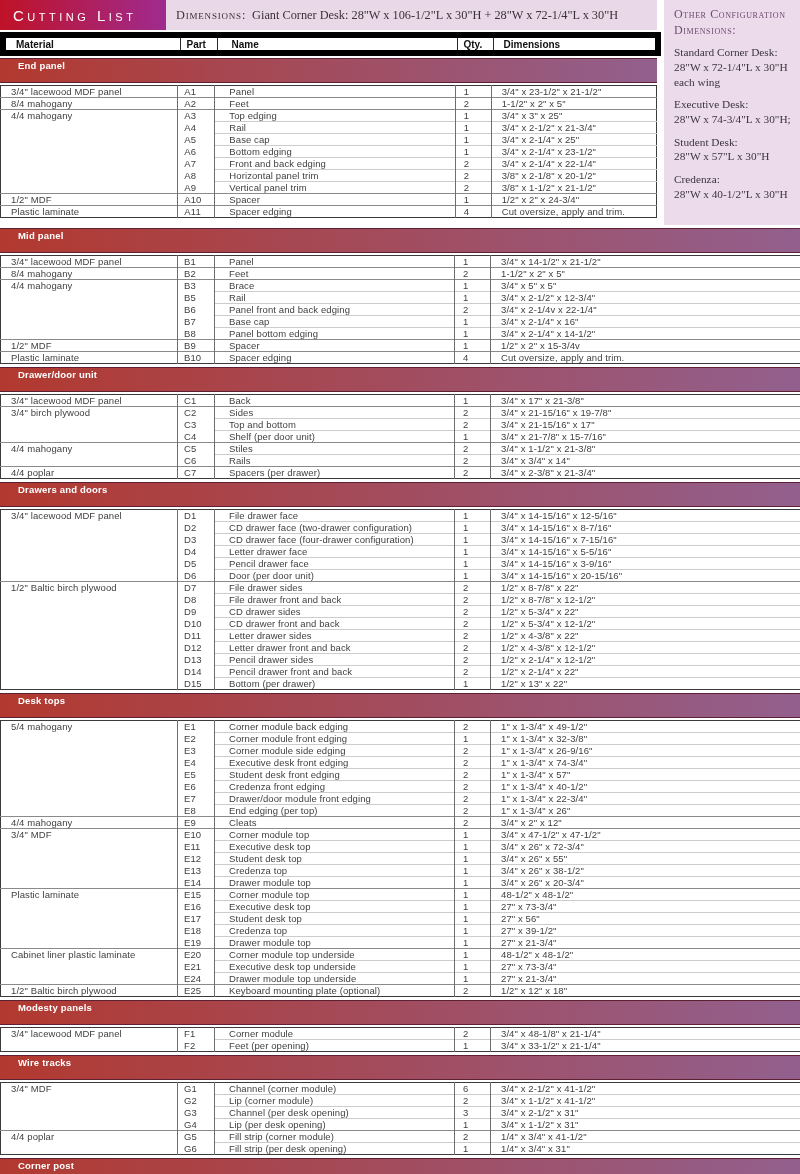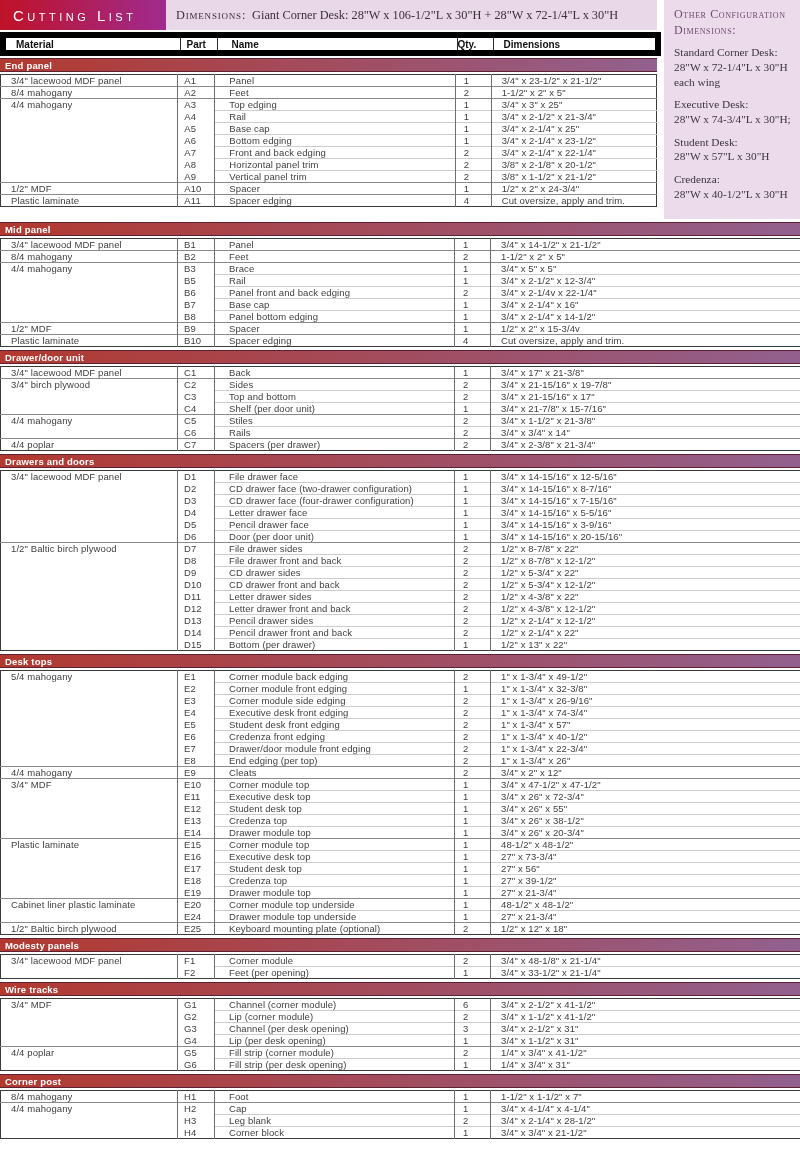--- a/index.html
+++ b/index.html
@@ -4,21 +4,21 @@
 <style>
   * { margin: 0; padding: 0; box-sizing: border-box; }
   body { background: #ffffff; font-family: "Liberation Sans", sans-serif; }
   .page { width: 800px; height: 1174px; background: #fff; overflow: hidden; }
 
   
   .top-flex { display: flex; align-items: stretch; }
   .top-left { width: 657px; flex: 0 0 657px; }
   .sidebar {
     flex: 1; margin-left: 7px; background: #ecdbea;
-    padding: 7px 9px 10px 10px;
+    padding: 7px 9px 16px 10px;
     font-family: "Liberation Serif", serif; color: #3b3440;
   }
   .sidebar-heading {
     font-variant: small-caps; letter-spacing: 0.6px;
     color: #6e4a72; font-size: 12px; line-height: 1.3; margin-bottom: 7px;
   }
   .sidebar-entry { margin-bottom: 8px; font-size: 11.3px; line-height: 1.3; }
 
   
   .banner-row { display: flex; height: 30px; }
@@ -42,30 +42,30 @@
     margin-top: 2px; border: 6px solid #000000;
   }
   .header-table th {
     text-align: left; font-size: 10px; font-weight: bold; color: #101010;
     height: 18px; padding: 0 3px; border-left: 1px solid #2a2a2a;
     white-space: nowrap; overflow: hidden;
   }
   .header-table th:first-child { border-left: none; padding-left: 10px; }
   .header-table th.h-part { padding-left: 6px; }
   .header-table th.h-name { padding-left: 14px; }
-  .header-table th.h-qty  { padding-left: 0; }
+  .header-table th.h-qty  { padding-left: 6px; }
   .header-table th.h-dims { padding-left: 10px; }
 
   
   .section-bar {
-    height: 14px; line-height: 13px;
+    height: 25px; line-height: 13px;
     background: linear-gradient(90deg, #b2392f, #92608e);
     border-top: 1px solid #5c2133; border-bottom: 1px solid #5c2133;
     color: #fff; font-weight: bold; font-size: 9.5px; letter-spacing: 0.2px;
-    padding-left: 5px; margin-top: 3px; margin-bottom: 2px;
+    padding-left: 18px; margin-top: 3px; margin-bottom: 2px;
     white-space: nowrap; overflow: hidden;
   }
   #top-sections .section-bar { margin-top: 2px; }
 
   
   .cut-table {
     width: 100%; border-collapse: collapse; table-layout: fixed;
     border: 1px solid #3b3b3b; background: #fff;
   }
   .cut-table td {
@@ -636,20 +636,27 @@
             </tr>
             <tr class="group-start">
               <td class="col-material">Cabinet liner plastic laminate</td>
               <td class="col-part">E20</td>
               <td class="col-name">Corner module top underside</td>
               <td class="col-qty">1</td>
               <td class="col-dims">48-1/2" x 48-1/2"</td>
             </tr>
             <tr>
               <td class="col-material"></td>
+              <td class="col-part">E21</td>
+              <td class="col-name">Executive desk top underside</td>
+              <td class="col-qty">1</td>
+              <td class="col-dims">27" x 73-3/4"</td>
+            </tr>
+            <tr>
+              <td class="col-material"></td>
               <td class="col-part">E24</td>
               <td class="col-name">Drawer module top underside</td>
               <td class="col-qty">1</td>
               <td class="col-dims">27" x 21-3/4"</td>
             </tr>
             <tr class="group-start">
               <td class="col-material">1/2" Baltic birch plywood</td>
               <td class="col-part">E25</td>
               <td class="col-name">Keyboard mounting plate (optional)</td>
               <td class="col-qty">2</td>

